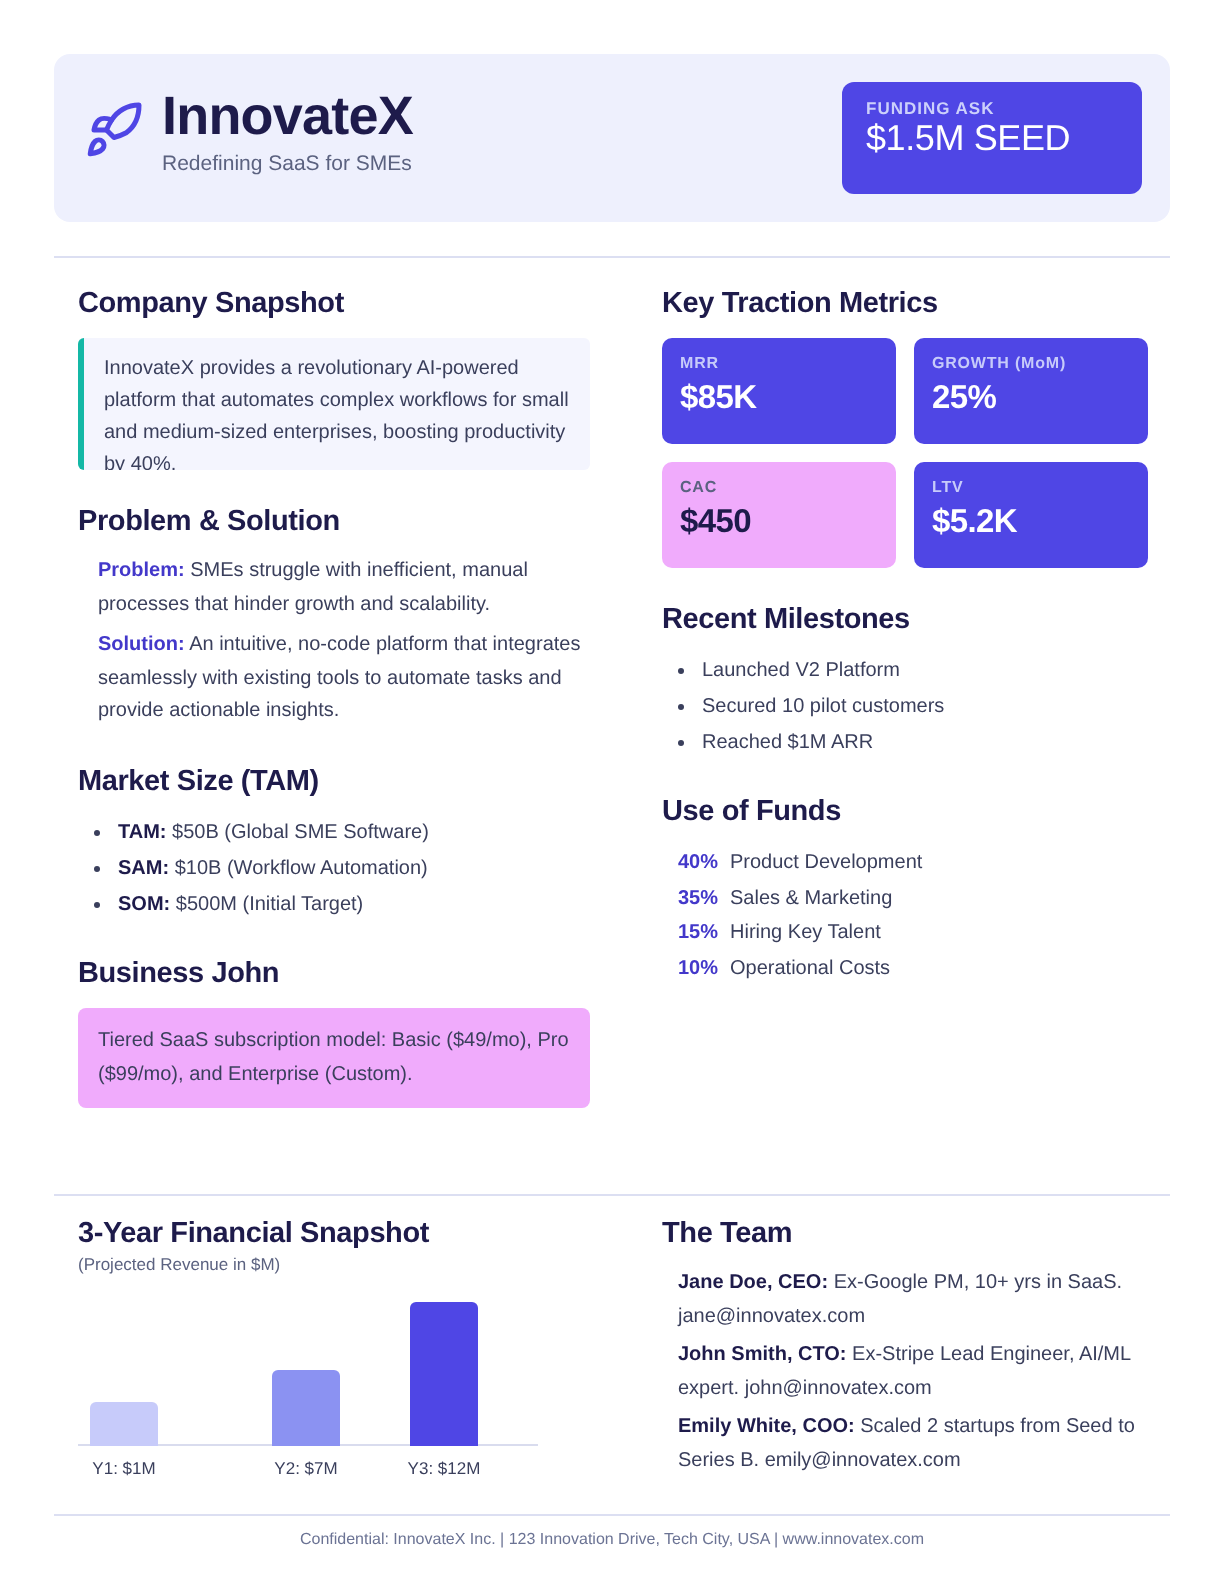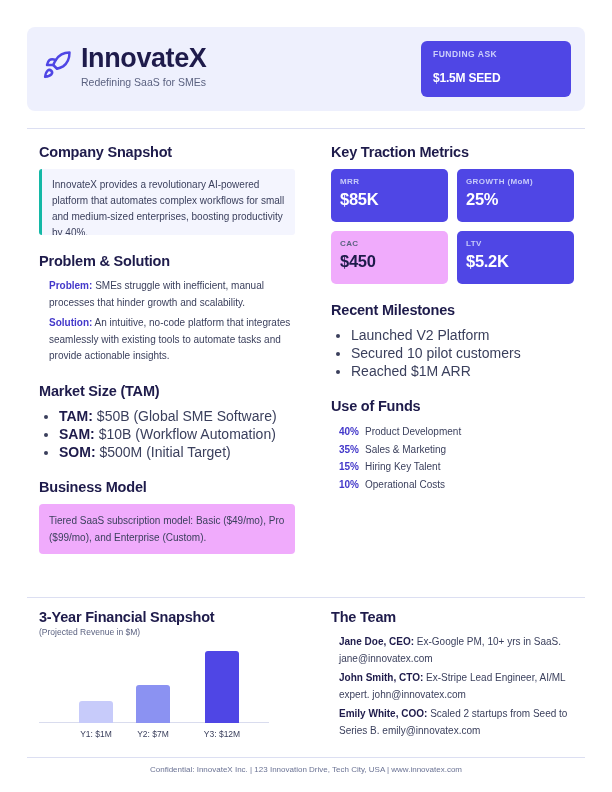--- a/index.html
+++ b/index.html
@@ -56,23 +56,23 @@
     padding: 8px 12px;
     color: #ffffff;
   }
   .funding-label {
     font-size: 8.5px;
     font-weight: bold;
     letter-spacing: 0.5px;
     color: #ccd0fb;
   }
   .funding-amount {
-    font-size: 12px;
-    font-weight: bold;
-    margin-top: 12px;
+    font-size: 18px;
+    font-weight: normal;
+    margin-top: 0;
     letter-spacing: -0.2px;
   }
   .header-rule {
     position: absolute;
     left: 27px; top: 128px;
     width: 558px; height: 1px;
     background: #dcdff2;
   }
   
   .col-left {
@@ -107,21 +107,21 @@
   .para {
     font-size: 10px;
     line-height: 16.5px;
     color: #3a3f5c;
   }
   .lbl-indigo { color: #4338ca; font-weight: bold; }
   .blockindent { padding-left: 10px; }
   ul.bullets {
     margin: 0 0 0 20px;
     padding: 0;
-    font-size: 14px;
+    font-size: 10px;
     line-height: 17px;
     color: #3a3f5c;
   }
   ul.bullets li { margin-bottom: 1px; }
   ul.bullets li b { color: #1e1b4b; }
   .model-box {
     background: #f0abfc;
     border-radius: 4px;
     padding: 8px 10px;
     font-size: 10px;
@@ -311,21 +311,21 @@
       <li>
         <b>SAM:</b>
         <span>$10B (Workflow Automation)</span>
       </li>
       <li>
         <b>SOM:</b>
         <span>$500M (Initial Target)</span>
       </li>
     </ul>
 
-    <h2 class="sec spaced">Business Model</h2>
+    <h2 class="sec spaced">Business John</h2>
     <div class="model-box">Tiered SaaS subscription model: Basic ($49/mo), Pro ($99/mo), and Enterprise (Custom).</div>
   </div>
 
   <div class="col-right">
     <h2 class="sec">Key Traction Metrics</h2>
     <div class="metrics-grid">
       <div class="metric-card dark">
         <div class="metric-label">MRR</div>
         <div class="metric-value">$85K</div>
       </div>
@@ -371,21 +371,21 @@
     </div>
   </div>
 
   <div class="lower-rule"></div>
 
   <div class="chart-block">
     <div class="chart-title">3-Year Financial Snapshot</div>
     <div class="chart-sub">(Projected Revenue in $M)</div>
     <div class="chart-area">
       <div class="axis"></div>
-      <div class="bar-group" style="left:40px;">
+      <div class="bar-group" style="left:6px;">
         <div class="bar" id="bar0" style="height: 22px; background: rgb(199, 203, 250);"></div>
         <div class="bar-cap">Y1: $1M</div>
       </div>
       <div class="bar-group" style="left:97px;">
         <div class="bar" id="bar1" style="height: 38px; background: rgb(139, 146, 242);"></div>
         <div class="bar-cap">Y2: $7M</div>
       </div>
       <div class="bar-group" style="left:166px;">
         <div class="bar" id="bar2" style="height: 72px; background: rgb(79, 70, 229);"></div>
         <div class="bar-cap">Y3: $12M</div>

